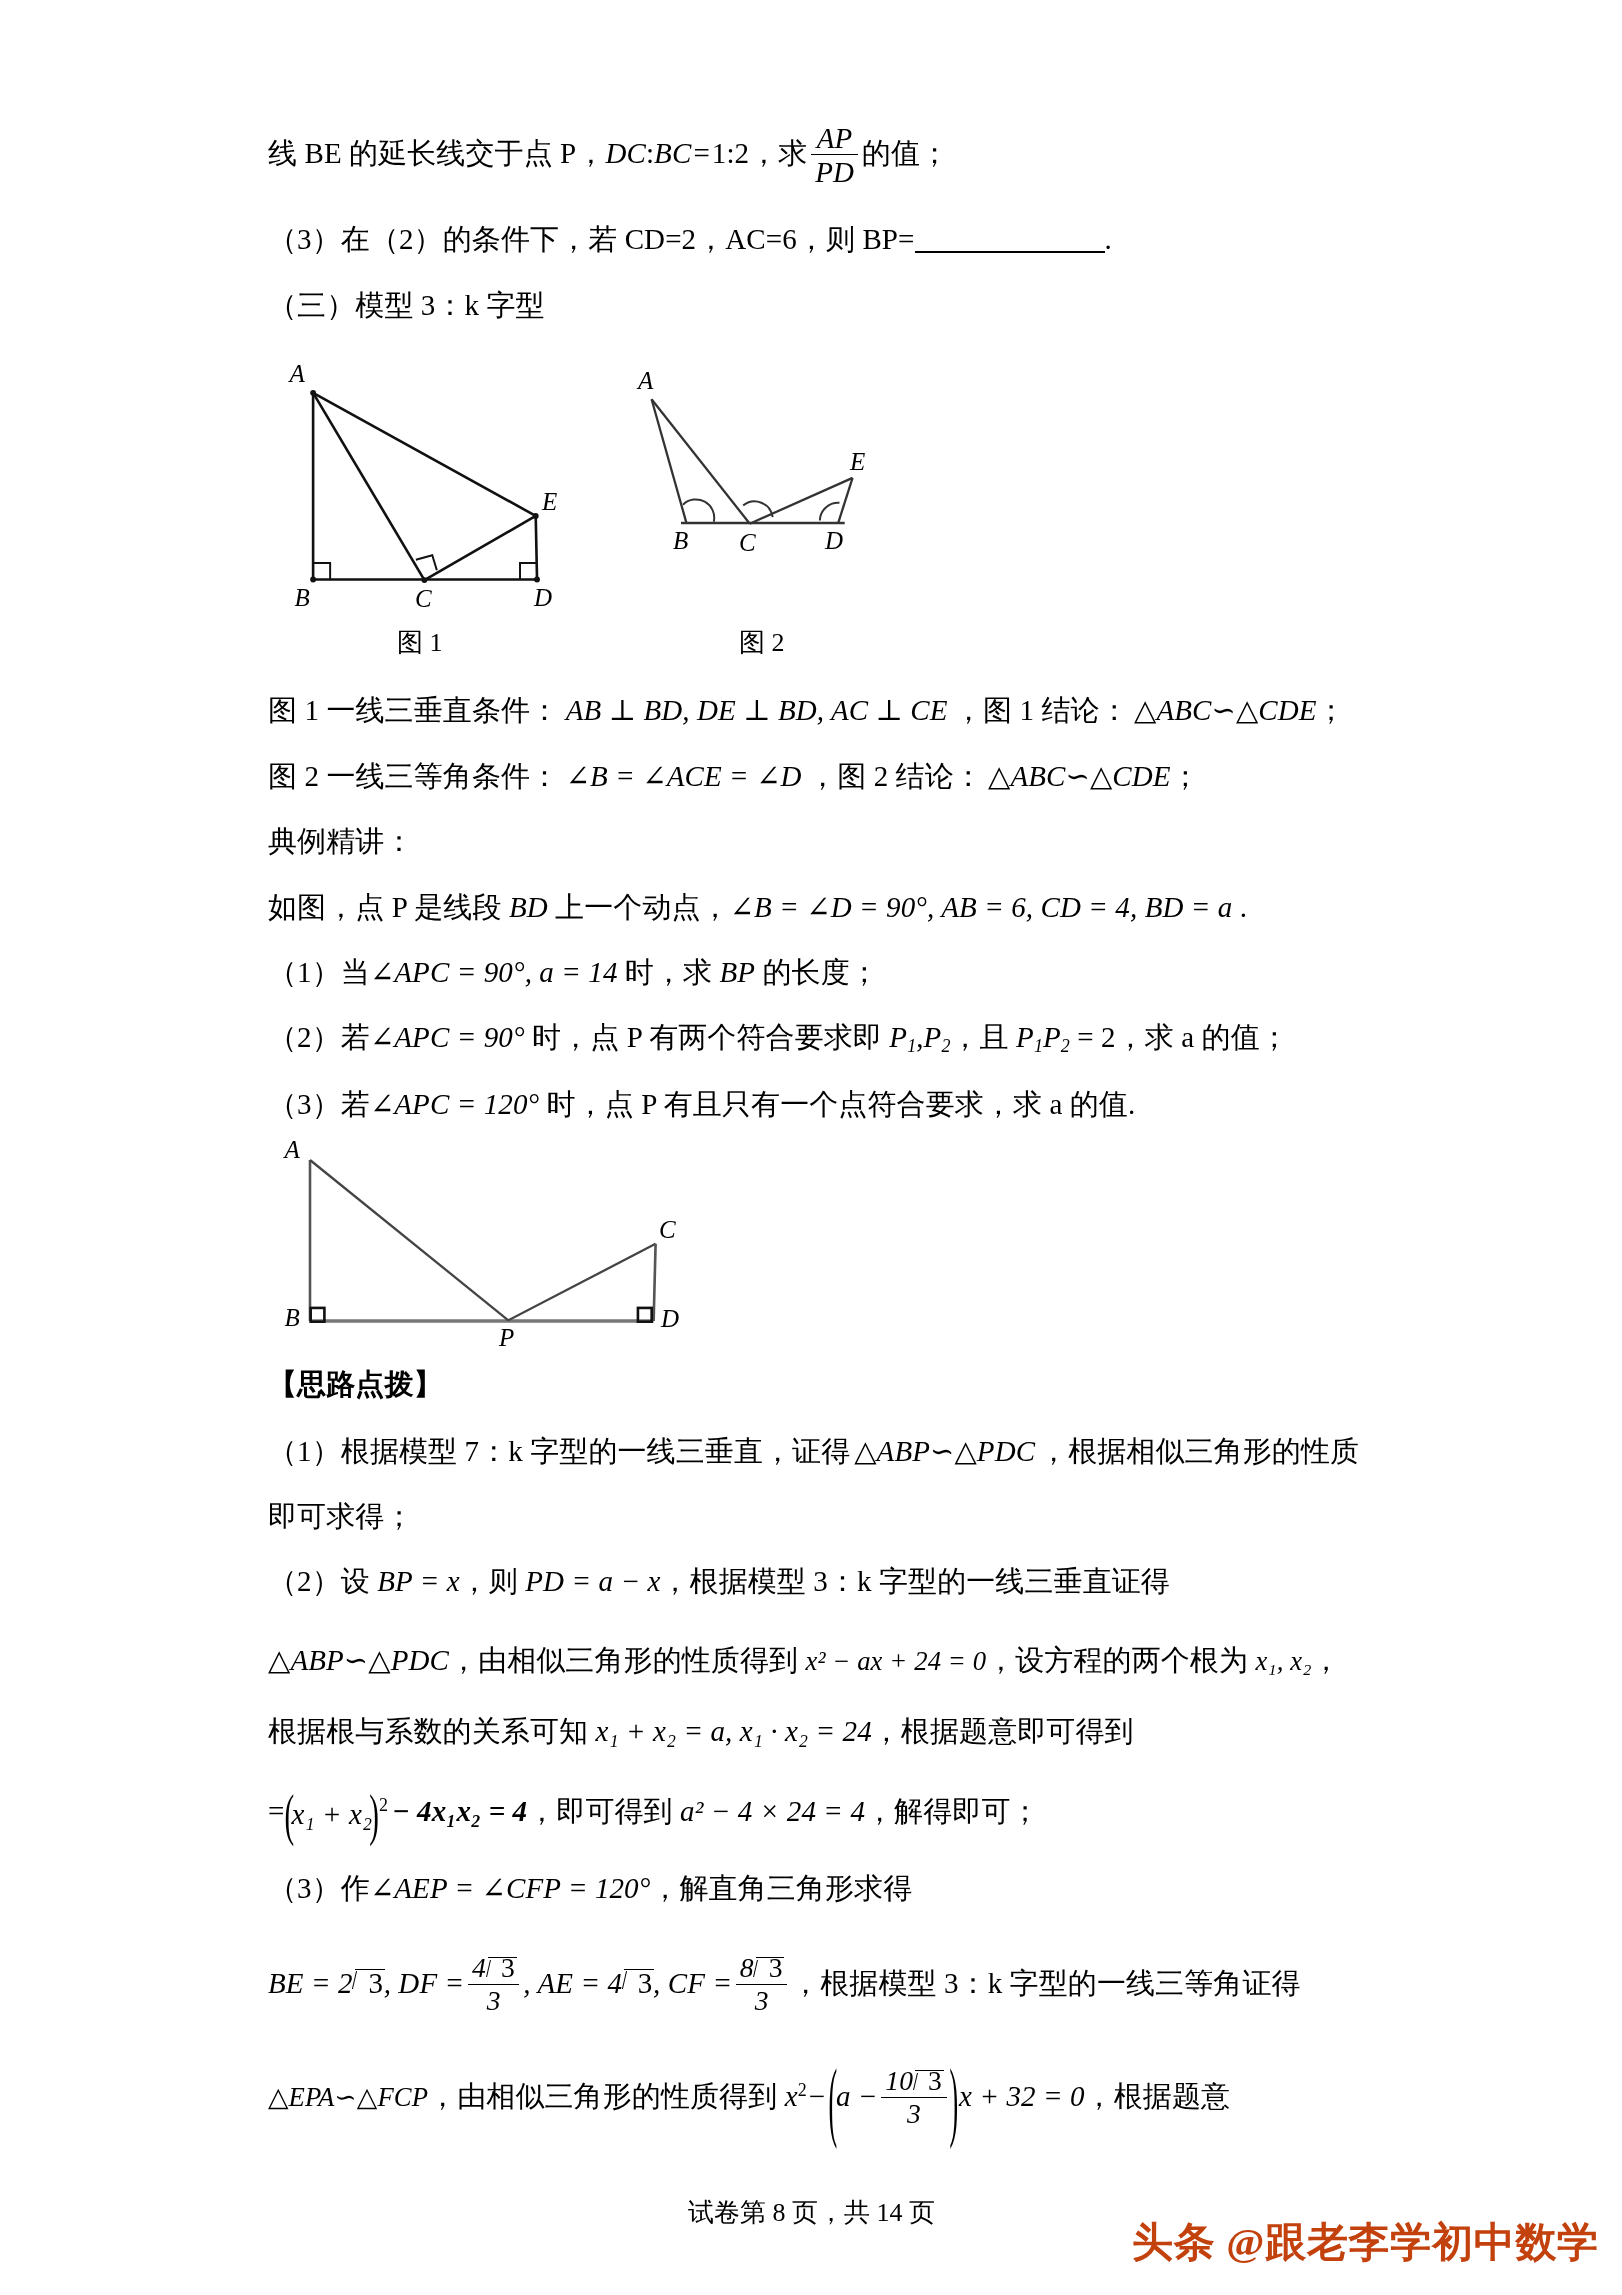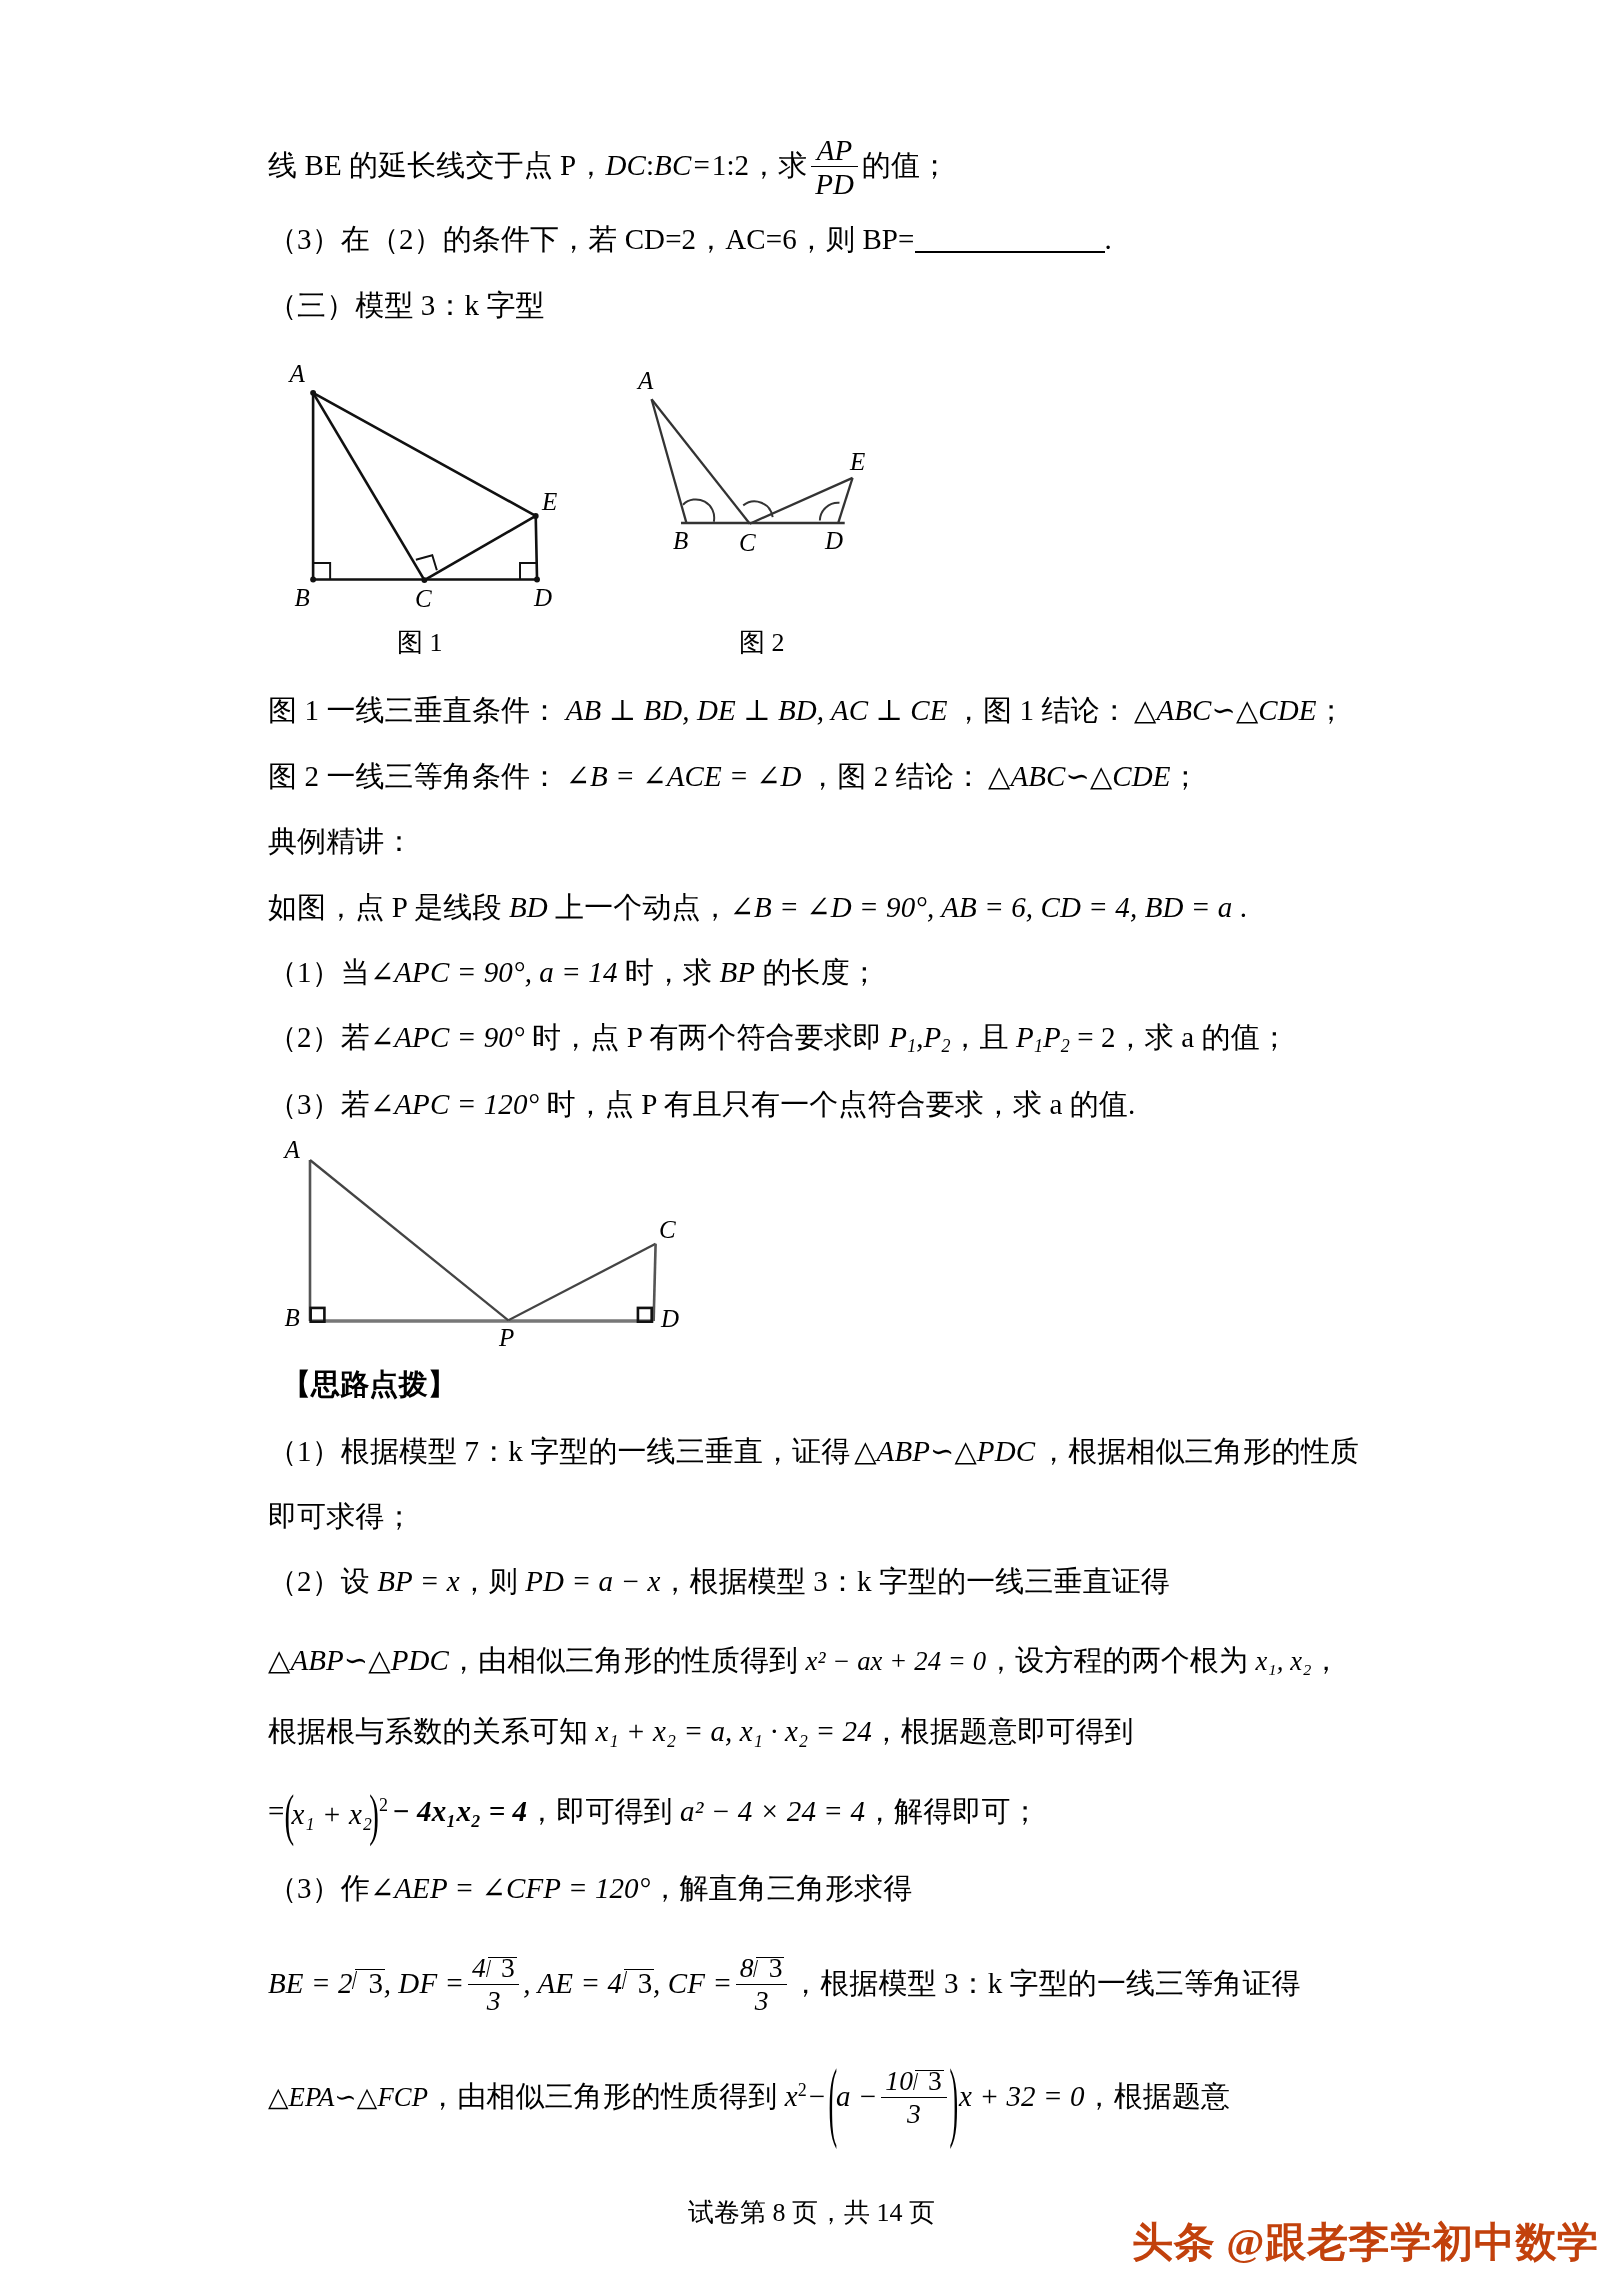--- a/index.html
+++ b/index.html
@@ -155,21 +155,21 @@
     letter-spacing: 0.7px;
     white-space: nowrap;
   }
   .heading-bold { font-weight: bold; }
 </style>
 </head>
 <body>
 
 <div class="page">
 
-  <div class="line" style="left:268px; top:136px;">
+  <div class="line" style="left:268px; top:124px;">
     <span class="cn">线 BE 的延长线交于点 P，</span><span class="mi">DC</span><span class="mn">:</span><span class="mi">BC</span><span class="op">=</span><span class="mn">1:2</span><span class="cn">，求</span><span class="frac mi"><span class="num">AP</span><span class="den">PD</span></span><span class="cn">的值；</span>
   </div>
 
   <div class="line" style="left:268px; top:221px;">
     <span class="cn">（3）在（2）的条件下，若 CD=2，AC=6，则 BP=</span><span class="blank"></span><span class="cn">.</span>
   </div>
 
   <div class="line" style="left:268px; top:287px;">
     <span class="cn">（三）模型 3：k 字型</span>
   </div>
@@ -260,21 +260,21 @@
       <rect x="56" y="258" width="21" height="21" fill="none" stroke="#111" stroke-width="4"></rect>
       <rect x="556" y="258" width="21" height="21" fill="none" stroke="#111" stroke-width="4"></rect>
     </svg>
     <span class="ptlabel" style="left:10.5px; top:-2.6px;">A</span>
     <span class="ptlabel" style="left:10.5px; top:165px;">B</span>
     <span class="ptlabel" style="left:225px; top:185px;">P</span>
     <span class="ptlabel" style="left:385px; top:77px;">C</span>
     <span class="ptlabel" style="left:387px; top:166px;">D</span>
   </div>
 
-  <div class="line heading-bold" style="left:268px; top:1366px; font-weight:bold;margin-left:14px;">
+  <div class="line heading-bold" style="left:268px; top:1366px; font-weight:bold;">
     <span class="cn">【思路点拨】</span>
   </div>
 
   <div class="line" style="left:268px; top:1433px;">
     <span class="cn">（1）根据模型 7：k 字型的一线三垂直，证得</span><span class="mi" style="padding:0 3.9px;">△ABP∽△PDC</span><span class="cn">，根据相似三角形的性质</span>
   </div>
   <div class="line" style="left:268px; top:1498px;">
     <span class="cn">即可求得；</span>
   </div>
 

